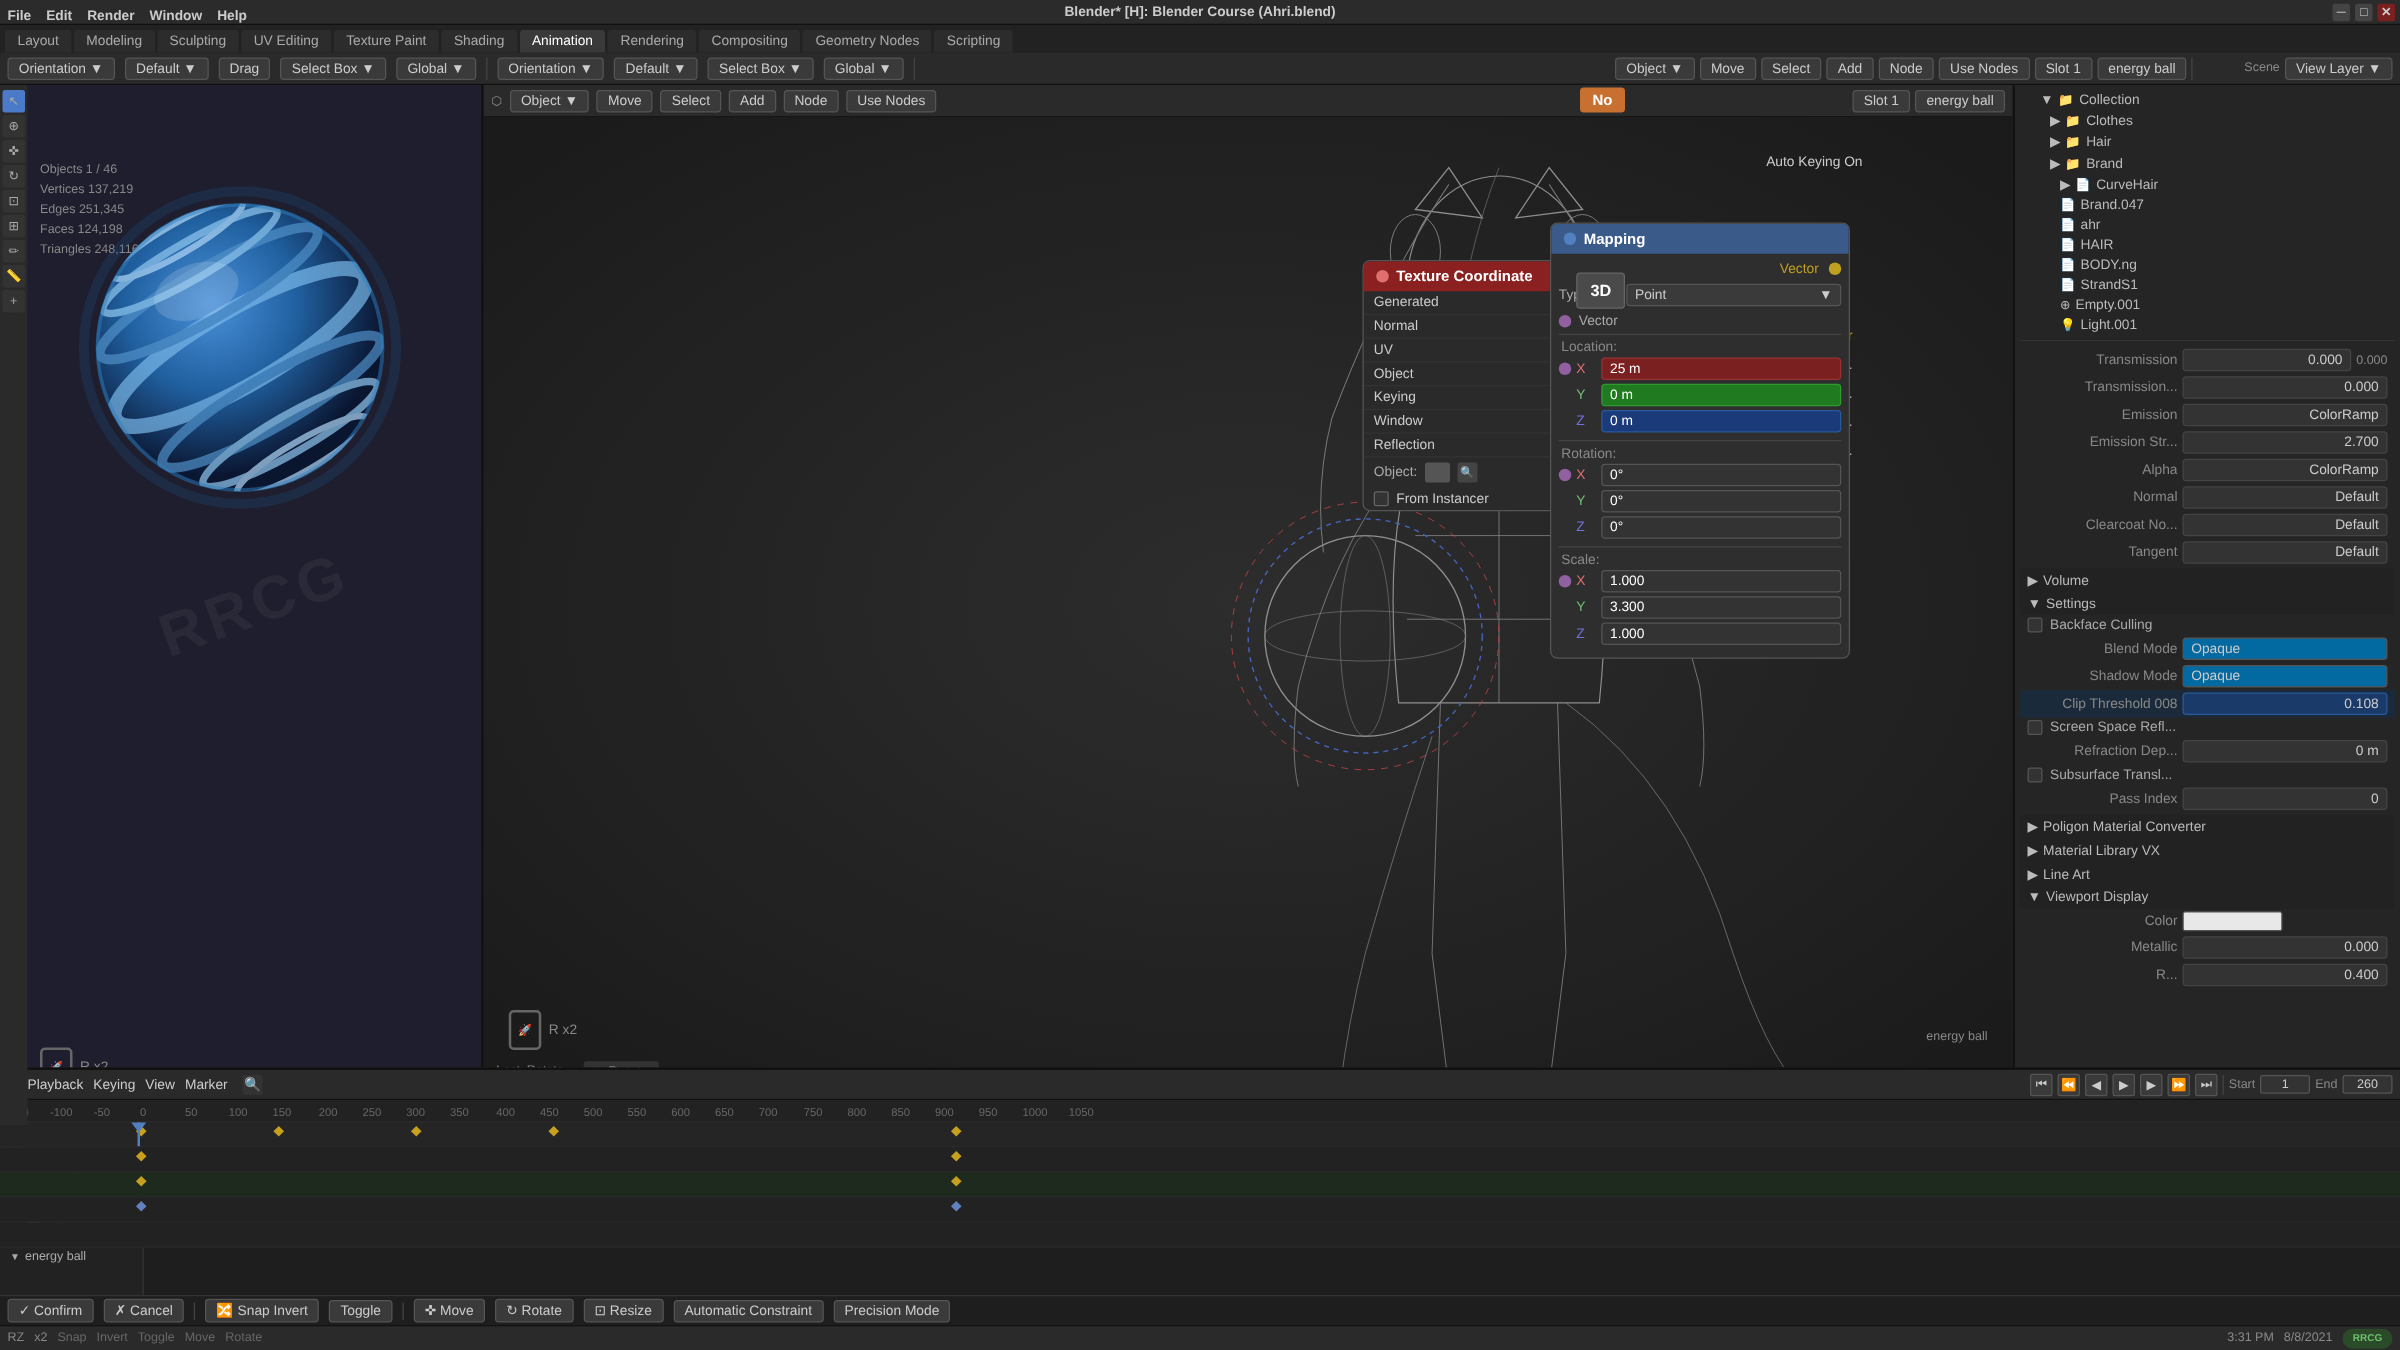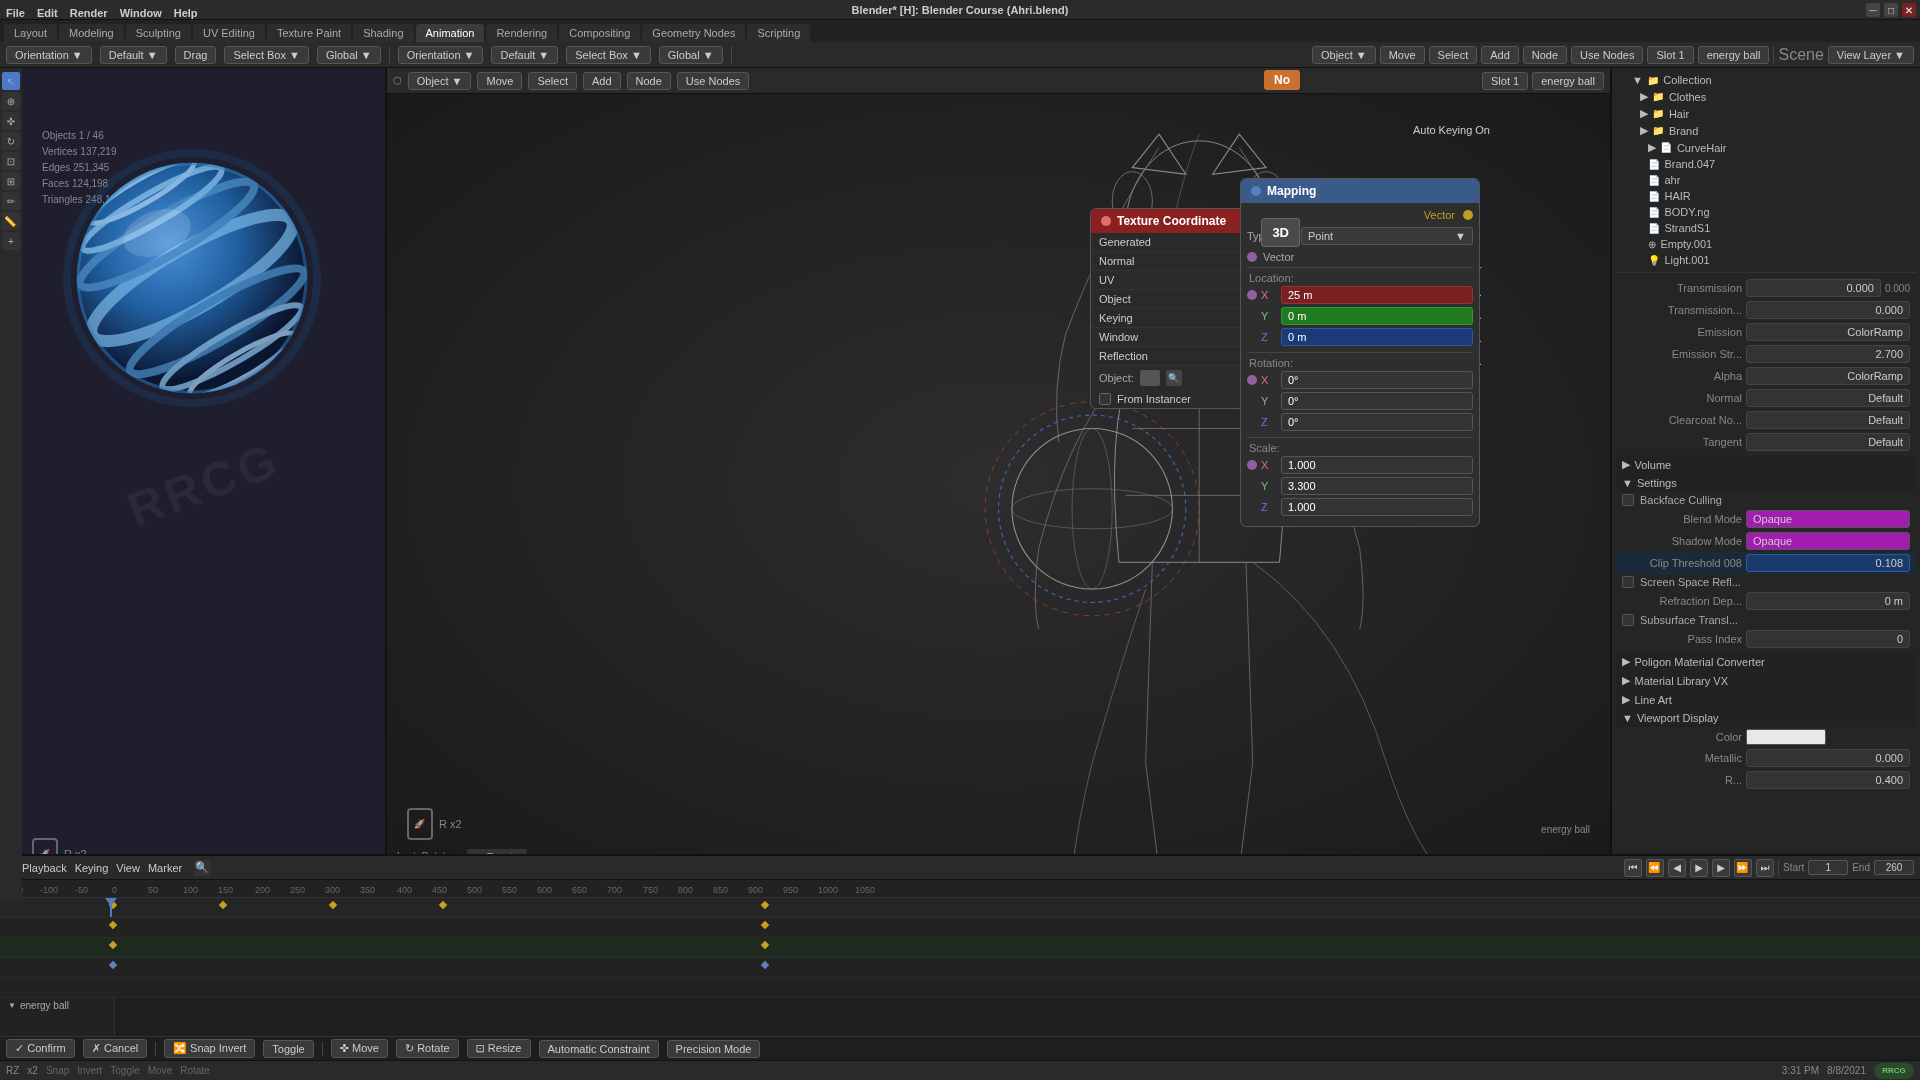--- a/index.html
+++ b/index.html
@@ -131,21 +131,21 @@
     .sphere-preview {
       position: absolute;
       top: 80px; left: 40px;
       width: 260px; height: 260px;
     }
     .sphere-svg { width: 100%; height: 100%; }
 
     
     .viewport-info {
       position: absolute;
-      top: 60px; left: 20px;
+      top: 60px; left: 10px;
       font-size: 10px;
       color: #888;
       line-height: 16px;
     }
 
     
     .watermark {
       position: absolute;
       top: 0; left: 0; right: 0; bottom: 0;
       display: flex;
@@ -401,21 +401,21 @@
       font-size: 11px;
       color: #ccc;
       text-align: right;
     }
     .rpanel-value.blue-bg {
       background: #1a3a6a;
       border-color: #2a5a9a;
     }
     .rpanel-dropdown {
       flex: 1;
-      background: #a21caf;
+      background: #0369a1;
       border: 1px solid #555;
       border-radius: 3px;
       padding: 2px 6px;
       font-size: 11px;
       color: #ccc;
     }
 
     .rpanel-color-row {
       display: flex;
       align-items: center;
@@ -732,21 +732,21 @@
   <div style="margin-left:auto; display:flex; gap:4px; align-items:center;">
     <div class="toolbar-btn">Object ▼</div>
     <div class="toolbar-btn">Move</div>
     <div class="toolbar-btn">Select</div>
     <div class="toolbar-btn">Add</div>
     <div class="toolbar-btn">Node</div>
     <div class="toolbar-btn">Use Nodes</div>
     <div class="toolbar-btn">Slot 1</div>
     <div class="toolbar-btn">energy ball</div>
     <div class="toolbar-separator"></div>
-    <div style="font-size:16px; color:#888;">Scene</div>
+    <div style="font-size:10px; color:#888;margin-left:37px;">Scene</div>
     <div class="toolbar-btn">View Layer ▼</div>
   </div>
 </div>
 
 <div class="left-tools">
   <div class="tool-btn active">↖</div>
   <div class="tool-btn">⊕</div>
   <div class="tool-btn">✜</div>
   <div class="tool-btn">↻</div>
   <div class="tool-btn">⊡</div>

